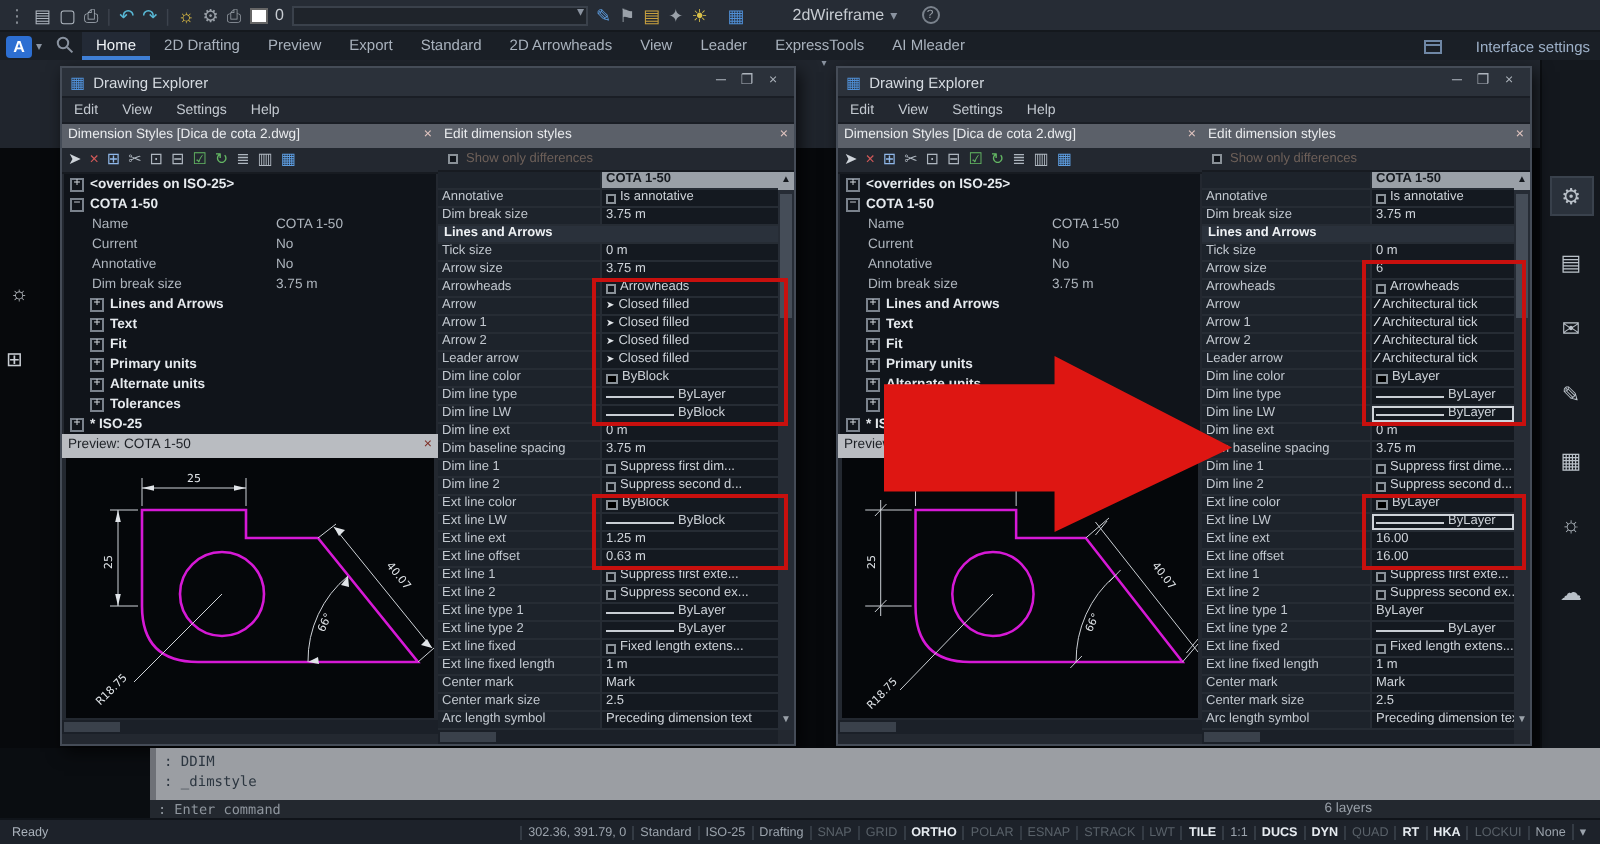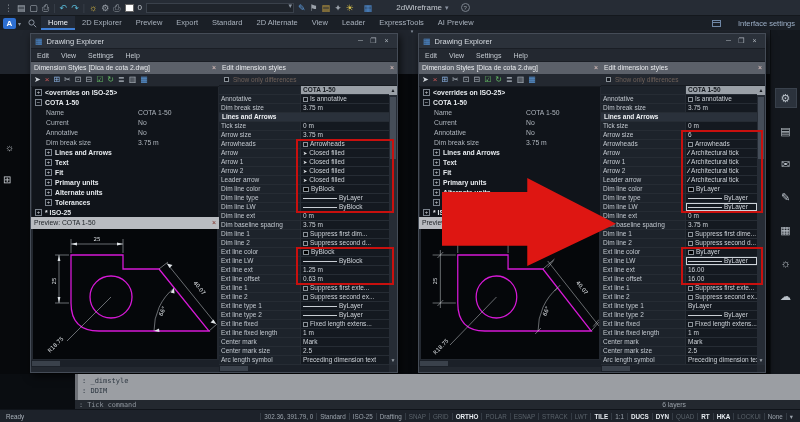--- a/index.html
+++ b/index.html
@@ -188,29 +188,29 @@
     <span class="applogo">A</span>
     <span class="logocar">▾</span>
     <span class="searchi">
       <svg width="9" height="9" viewBox="0 0 9 9">
           <circle cx="3.5" cy="3.5" r="2.6" fill="none" stroke="#8a93a0" stroke-width="1"></circle>
           <line x1="5.6" y1="5.6" x2="8.2" y2="8.2" stroke="#8a93a0" stroke-width="1"></line>
         </svg>
     </span>
     <span style="display:flex;align-items:flex-start;height:14px;">
         <span class="tab active">Home</span>
-        <span class="tab">2D Explorer</span>
+        <span class="tab">2D Drafting</span>
         <span class="tab">Preview</span>
         <span class="tab">Export</span>
         <span class="tab">Standard</span>
-        <span class="tab">2D Alternate</span>
+        <span class="tab">2D Arrowheads</span>
         <span class="tab">View</span>
         <span class="tab">Leader</span>
         <span class="tab">ExpressTools</span>
-        <span class="tab">AI Preview</span>
+        <span class="tab">AI Mleader</span>
       </span>
     <span class="iface">
       <span class="ifacei"></span>
       <span>Interface settings</span>
     </span>
   </div>
 
   <div class="ribbon"></div>
   <div class="rbtn" style="left:4px;z-index:2;">
     <span class="rgl">╱</span>
@@ -924,25 +924,25 @@
     <div class="ghscroll">
         <div class="hthumb"></div>
       </div>
     <div class="redbox rb1"></div>
     <div class="redbox rb2"></div>
   </div>
 
   <div class="red-arrow"></div>
 
   <div class="cmdh">
+    <div>: DDIM</div>
     <div>: _dimstyle</div>
-    <div>: DDIM</div>
   </div>
   <div class="cmdp">
-    <span>: Tick command</span>
+    <span>: Enter command</span>
     <span class="lay">6 layers</span>
   </div>
 
   <div class="statusbar">
     <span class="ready">Ready</span>
     <span class="st-items">
         <span class="st-it st-plain">302.36, 391.79, 0</span>
         <span class="st-it st-plain">Standard</span>
         <span class="st-it st-plain">ISO-25</span>
         <span class="st-it st-plain">Drafting</span>

